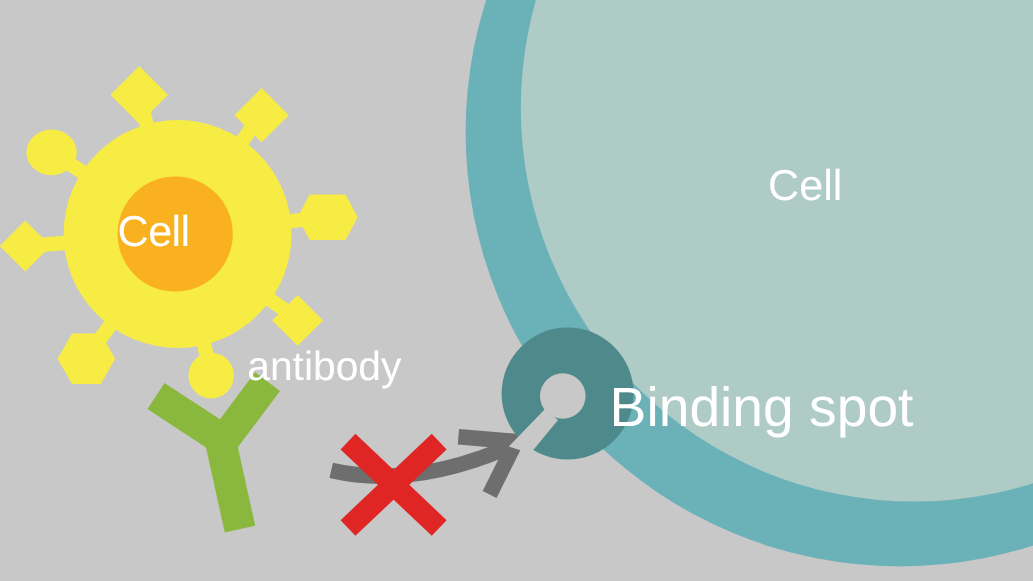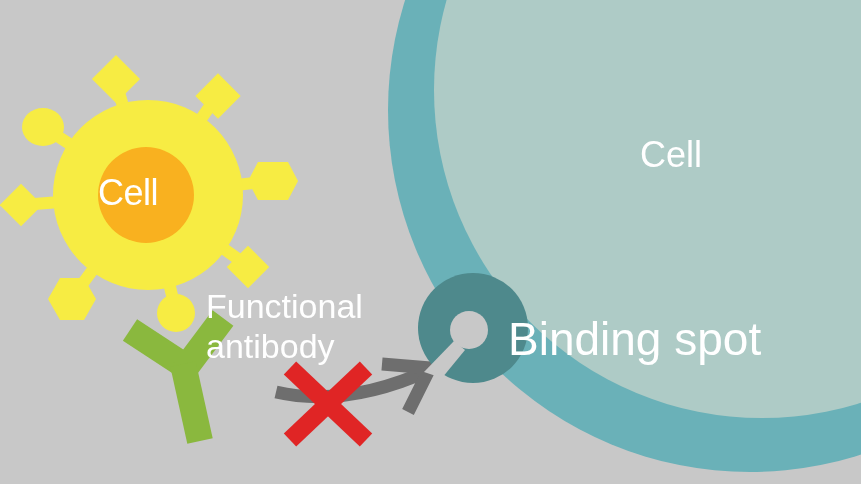--- a/index.html
+++ b/index.html
@@ -66,16 +66,15 @@
   <g>
     <circle cx="473" cy="328" r="55" fill="#4e898c"></circle>
     <circle cx="469" cy="330" r="19" fill="#c8c8c8"></circle>
     <path d="M454 341 L424 372 L442 378 L465 350 Z" fill="#c8c8c8"></path>
   </g>
 </svg>
 
 <div class="lbl virus-lbl">Cell</div>
 <div class="lbl cell-lbl">Cell</div>
 <div class="lbl func-lbl">
-  <div>Functional</div>
   <div>antibody</div>
 </div>
 <div class="lbl bind-lbl">Binding spot</div>
 
 </body></html>

